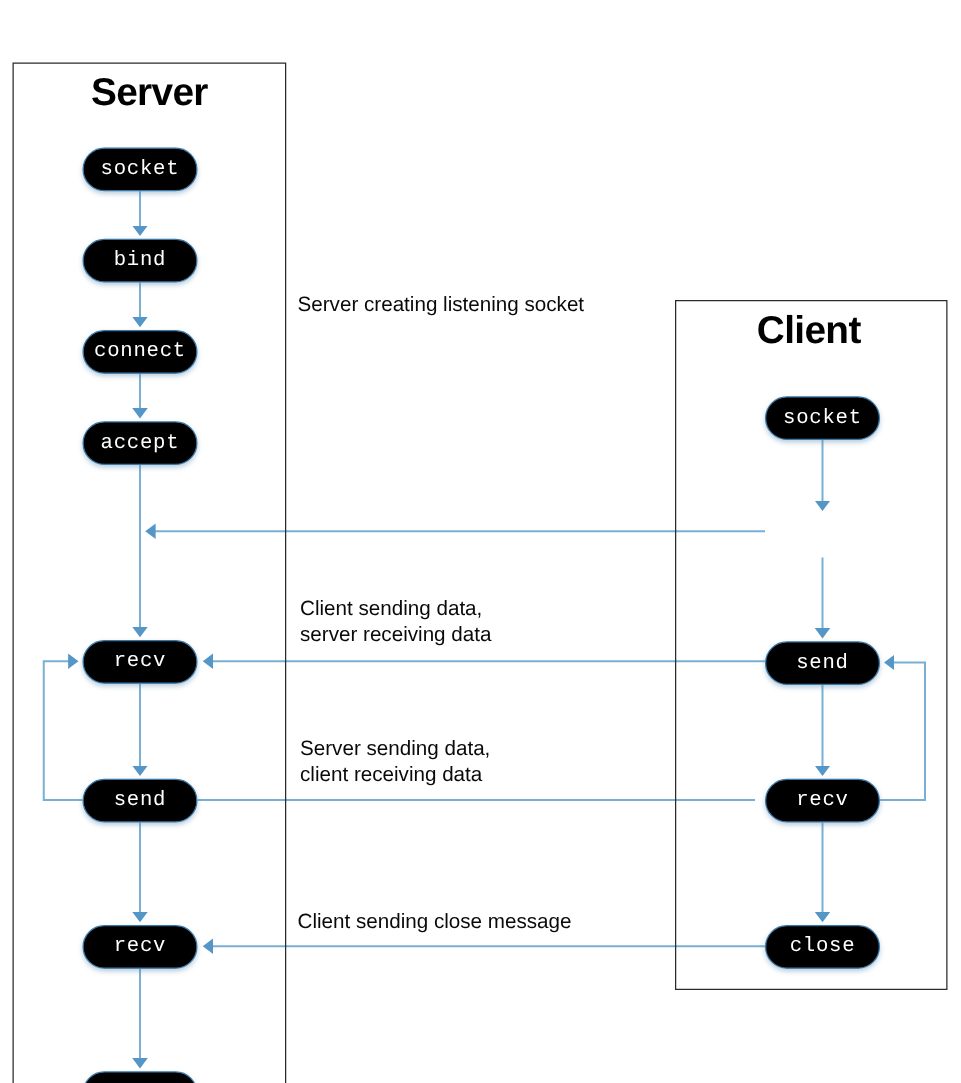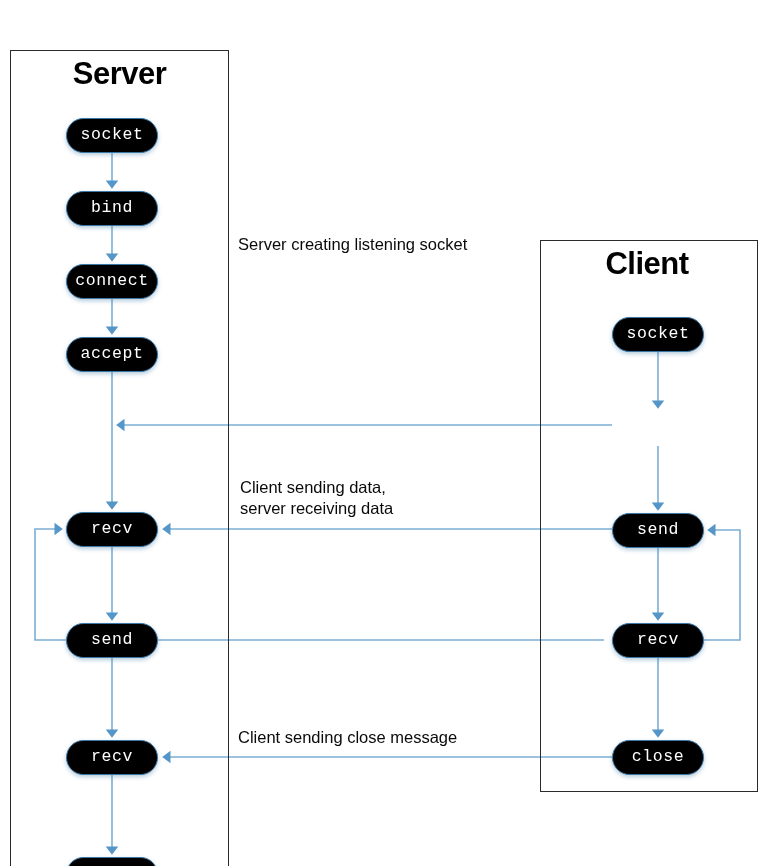--- a/index.html
+++ b/index.html
@@ -160,16 +160,18 @@
   <div class="node" style="left:612px; top:692px;">
     <span class="node-label">close</span>
   </div>
 
   <div class="edge-label" style="left:238px; top:186px; width:292px;">Server creating listening socket</div>
 
 
   <div class="edge-label" style="left:240px; top:429px; width:290px;">Client sending data,
 server receiving data</div>
 
+  <div class="edge-label" style="left:240px; top:541px; width:290px;">Server sending data,
+client receiving data</div>
 
   <div class="edge-label" style="left:238px; top:679px; width:292px;">Client sending close message</div>
 
 </div>
 
 </body></html>

